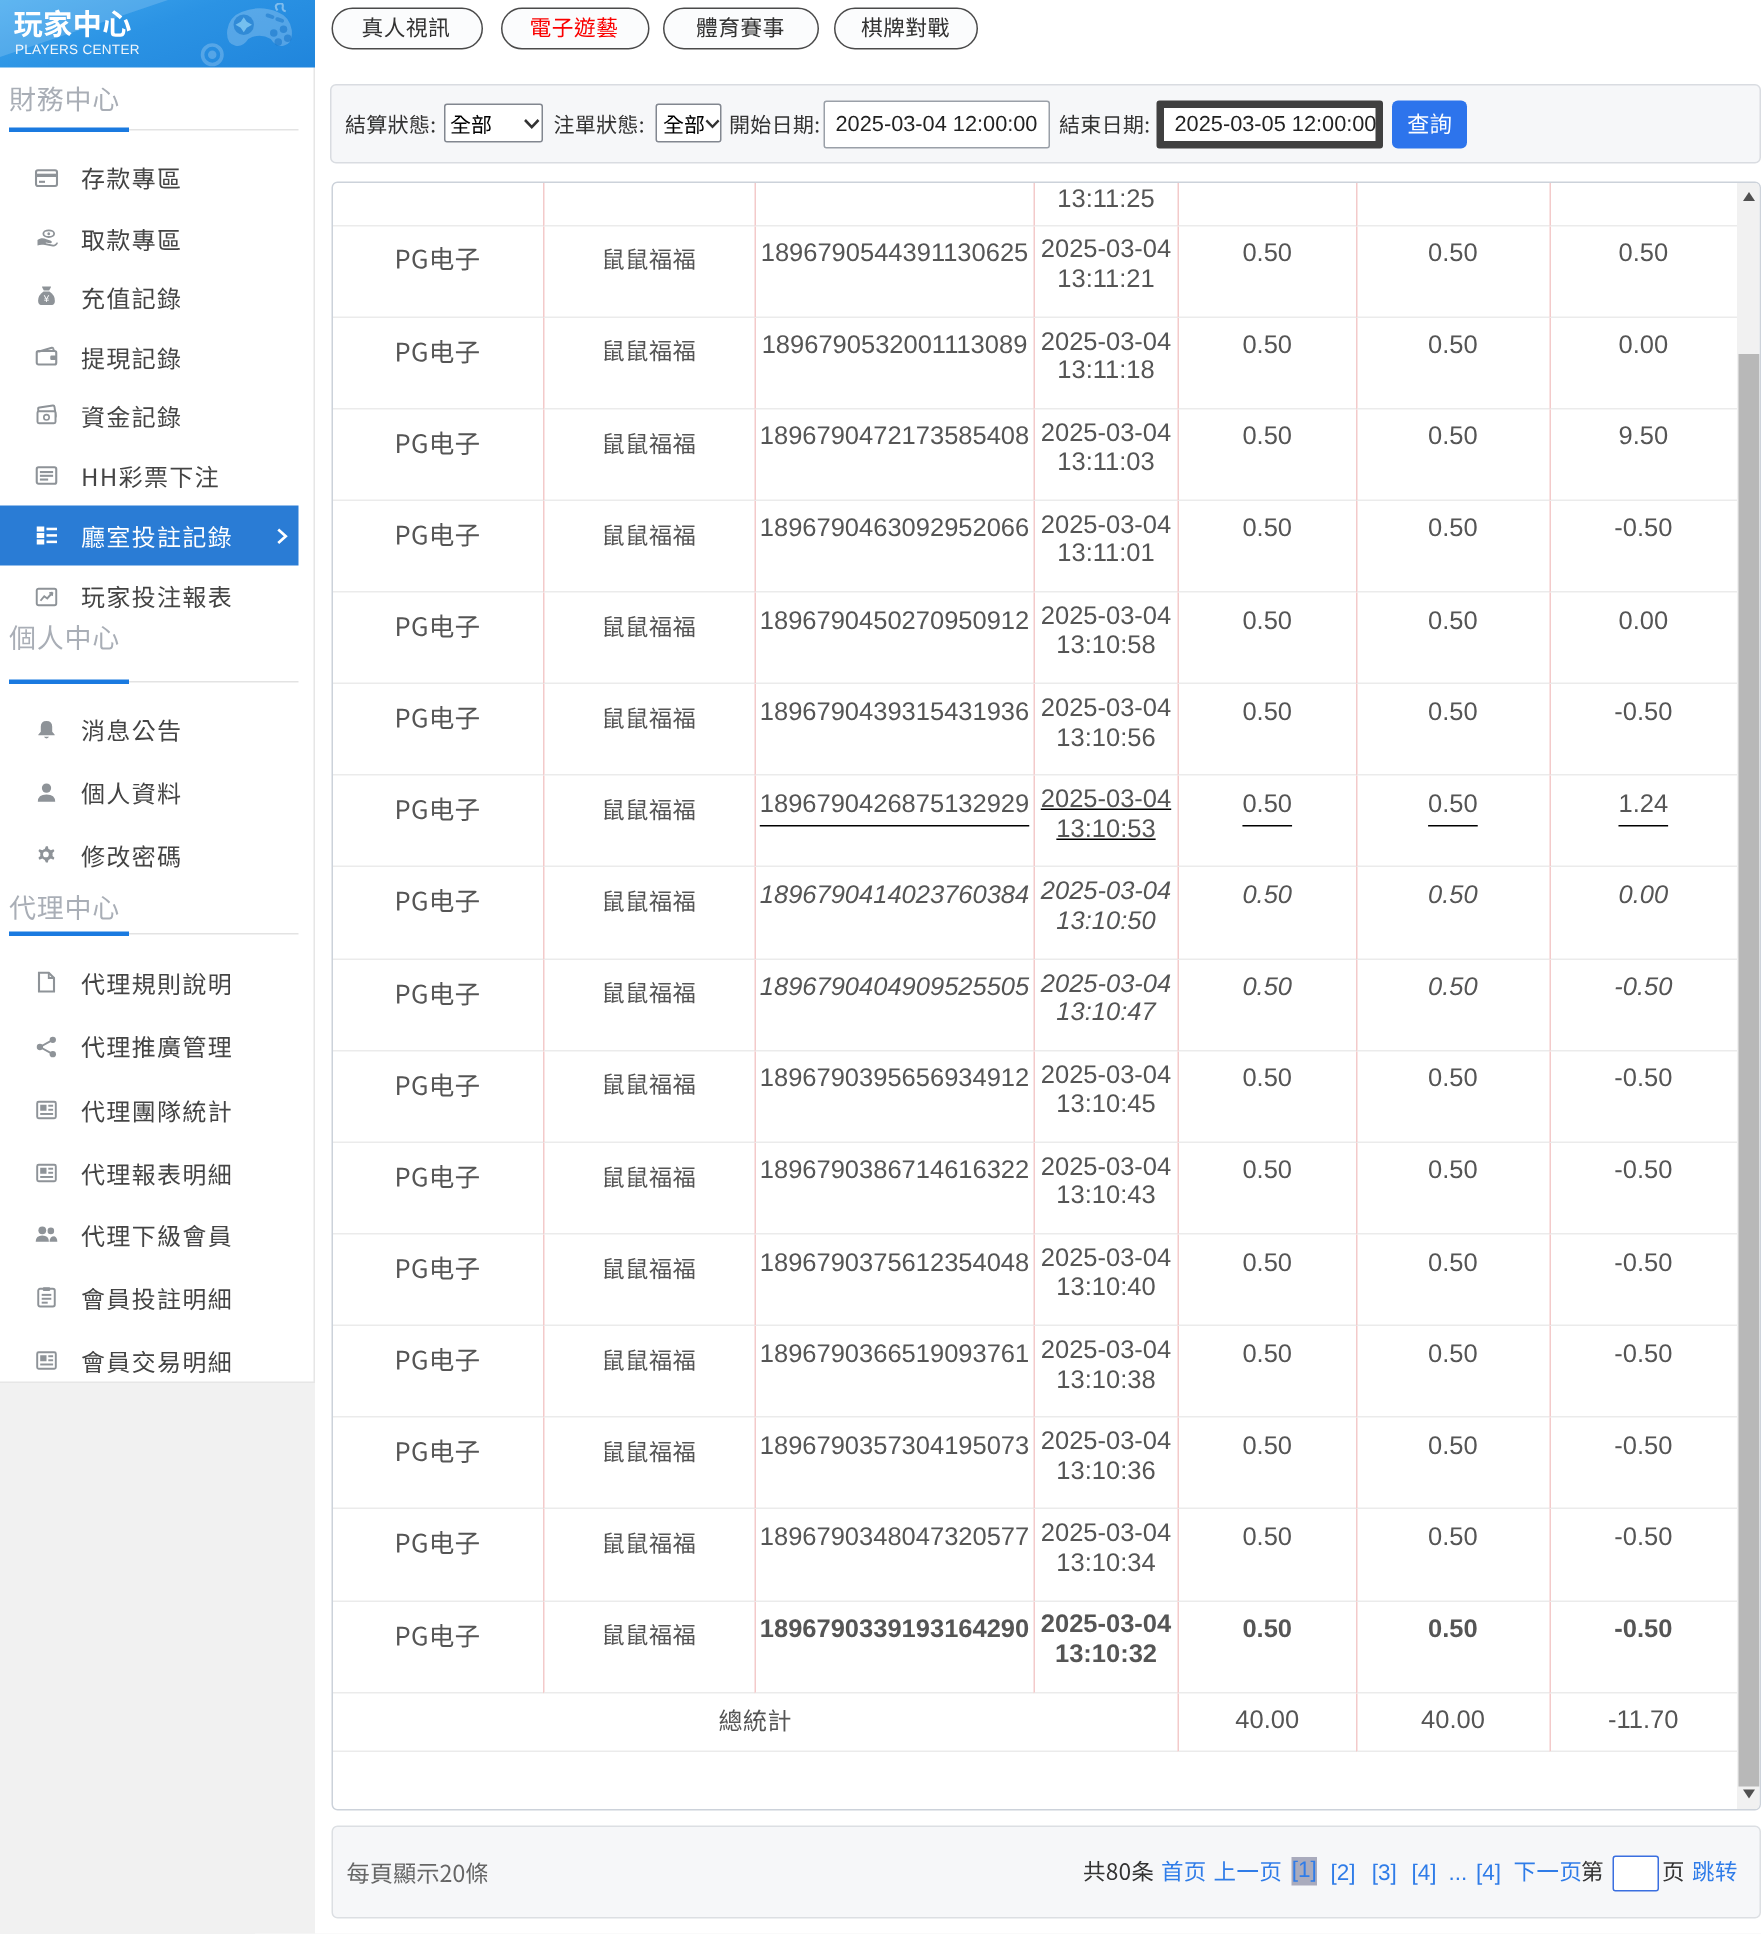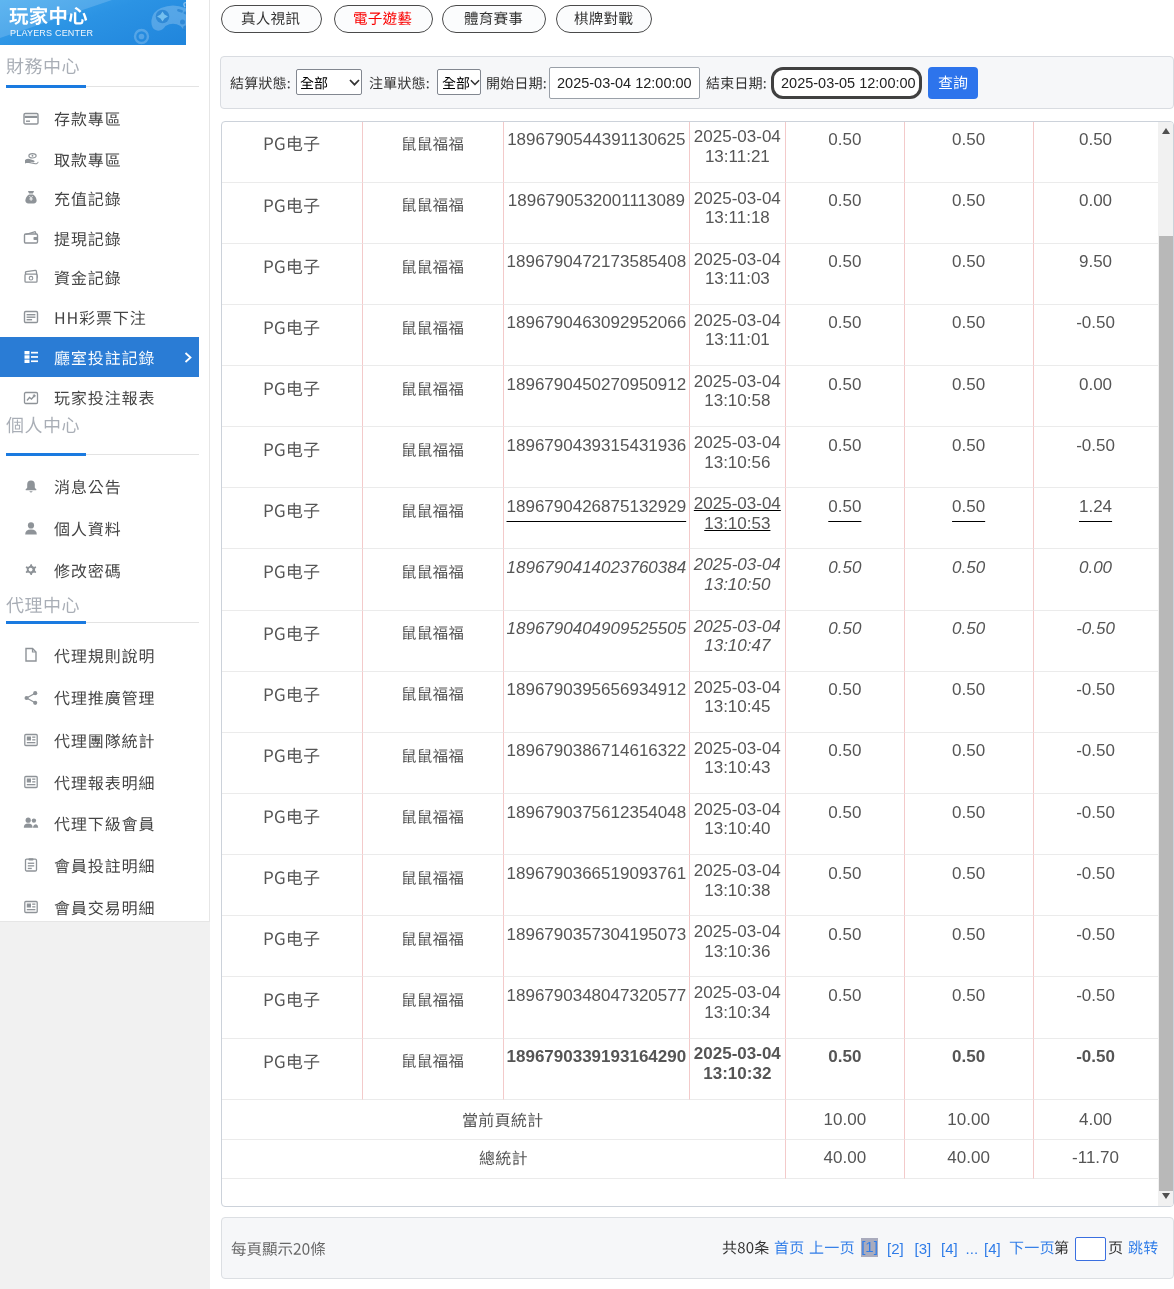--- a/index.html
+++ b/index.html
@@ -117,21 +117,21 @@
       <path id="r9996" d="M227 -373H776V-312H227ZM227 -210H776V-150H227ZM227 -44H779V23H227ZM54 -702H949V-632H54ZM168 -539H833V80H755V-472H243V80H168ZM463 -666 555 -659Q541 -615 524 -570Q508 -526 494 -494L422 -505Q430 -528 438 -556Q446 -585 452 -614Q459 -643 463 -666ZM702 -842 785 -820Q757 -780 726 -740Q695 -700 669 -671L604 -693Q621 -714 639 -740Q657 -766 674 -792Q690 -819 702 -842ZM228 -815 294 -844Q322 -817 348 -784Q375 -750 389 -725L320 -689Q307 -715 280 -750Q254 -786 228 -815Z"></path>
       <path id="r9875" d="M74 -785H935V-715H74ZM459 -749 544 -736Q525 -691 503 -644Q481 -597 461 -564L395 -577Q407 -601 419 -632Q431 -662 442 -693Q453 -724 459 -749ZM464 -462H541V-280Q541 -239 532 -198Q522 -157 496 -118Q470 -80 421 -44Q372 -8 292 23Q213 54 96 80Q92 72 84 61Q76 50 68 38Q59 26 50 19Q162 -3 236 -30Q311 -57 356 -88Q402 -119 426 -151Q449 -183 456 -216Q464 -249 464 -281ZM545 -110 589 -161Q632 -142 680 -119Q727 -96 774 -71Q821 -46 862 -22Q903 3 932 23L885 83Q858 62 818 37Q778 12 731 -14Q684 -40 636 -65Q589 -90 545 -110ZM171 -595H839V-130H760V-525H248V-128H171Z"></path>
       <path id="r4e0a" d="M470 -516H881V-441H470ZM51 -43H950V32H51ZM427 -825H506V-3H427Z"></path>
       <path id="r4e00" d="M44 -431H960V-349H44Z"></path>
       <path id="r7b2c" d="M199 -401H795V-494H131V-558H868V-337H199ZM168 -401H239Q235 -364 229 -324Q223 -283 217 -246Q211 -208 205 -180H131Q139 -210 146 -248Q152 -286 158 -326Q164 -365 168 -401ZM183 -244H847V-180H164ZM827 -244H902Q902 -244 902 -233Q901 -222 900 -214Q889 -109 878 -58Q867 -7 847 12Q834 25 820 30Q805 36 783 37Q765 38 730 38Q696 38 657 36Q656 20 650 0Q645 -19 636 -33Q673 -29 705 -28Q737 -27 750 -28Q763 -28 772 -30Q780 -31 786 -36Q799 -49 808 -94Q818 -138 827 -235ZM457 -541H531V80H457ZM437 -226 496 -200Q453 -140 391 -86Q329 -32 258 10Q188 53 119 81Q114 72 106 60Q97 49 88 38Q78 28 70 22Q139 -1 209 -40Q279 -78 338 -126Q398 -174 437 -226ZM177 -768H494V-708H177ZM589 -768H956V-708H589ZM196 -848 263 -829Q244 -782 218 -736Q191 -689 160 -648Q130 -608 99 -577Q93 -584 84 -594Q74 -603 64 -612Q54 -622 45 -628Q92 -669 132 -727Q172 -785 196 -848ZM608 -847 677 -830Q655 -768 618 -711Q581 -654 539 -615Q533 -621 523 -630Q513 -638 502 -646Q491 -655 482 -660Q523 -695 556 -744Q590 -793 608 -847ZM248 -678 295 -716Q321 -694 350 -666Q379 -638 395 -617L345 -575Q330 -596 302 -626Q274 -655 248 -678ZM685 -672 734 -712Q761 -691 791 -664Q821 -638 839 -618L788 -573Q771 -594 742 -622Q712 -650 685 -672Z"></path>
       <path id="r8df3" d="M89 -404H145V-38H89ZM150 -725V-547H311V-725ZM87 -789H376V-483H87ZM209 -509H272V-57H209ZM35 -52Q80 -62 138 -76Q197 -90 263 -106Q329 -123 395 -140L404 -75Q311 -51 218 -26Q125 -2 52 18ZM245 -357H380V-290H245ZM701 -841H772V-48Q772 -20 777 -12Q782 -4 799 -4Q805 -4 822 -4Q838 -4 856 -4Q873 -4 879 -4Q894 -4 899 -28Q904 -51 906 -119Q918 -110 936 -101Q954 -92 969 -89Q964 -5 947 30Q930 65 884 65Q878 65 864 65Q851 65 836 65Q820 65 807 65Q794 65 788 65Q754 65 735 56Q716 46 708 22Q701 -3 701 -48ZM390 -681 448 -707Q470 -674 489 -636Q508 -598 522 -561Q535 -524 542 -494L478 -465Q473 -496 460 -534Q447 -571 428 -610Q410 -648 390 -681ZM359 -236Q397 -258 450 -292Q504 -325 560 -362L580 -307Q534 -270 488 -235Q442 -200 401 -168ZM883 -715 953 -680Q934 -644 912 -604Q890 -564 868 -526Q846 -488 826 -460L772 -488Q791 -518 812 -558Q832 -598 852 -639Q871 -680 883 -715ZM739 -343 787 -390Q818 -366 852 -337Q887 -308 918 -280Q949 -252 968 -231L918 -178Q900 -200 870 -229Q839 -258 805 -288Q771 -318 739 -343ZM546 -841H615V-417Q615 -350 608 -280Q602 -209 582 -142Q561 -74 518 -16Q475 41 401 82Q396 74 388 64Q380 54 370 44Q361 33 353 27Q422 -7 462 -58Q502 -109 520 -170Q537 -231 542 -294Q546 -358 546 -417Z"></path>
       <path id="s8f6c" d="M46 -723H417V-653H46ZM243 -567H315V76H243ZM40 -167Q91 -175 158 -186Q224 -197 298 -210Q372 -223 447 -236L450 -171Q346 -150 242 -130Q137 -109 56 -94ZM81 -332Q79 -339 76 -352Q72 -364 67 -376Q62 -389 58 -398Q71 -401 82 -424Q94 -446 107 -478Q114 -495 127 -532Q140 -568 155 -618Q170 -668 184 -726Q198 -783 206 -840L280 -825Q262 -744 238 -662Q213 -581 184 -506Q155 -432 125 -373V-371Q125 -371 118 -367Q112 -363 103 -356Q94 -350 88 -344Q81 -337 81 -332ZM81 -332V-394L122 -414H418V-346H154Q128 -346 108 -342Q87 -338 81 -332ZM563 -348H862V-278H563ZM844 -348H856L868 -353L921 -327Q893 -286 858 -237Q824 -188 787 -138Q750 -89 714 -45L650 -74Q684 -117 720 -167Q757 -217 790 -262Q823 -308 844 -340ZM531 -131 579 -179Q631 -149 684 -114Q737 -78 784 -42Q830 -6 860 23L810 81Q781 51 735 14Q689 -24 636 -62Q582 -101 531 -131ZM675 -840 750 -830Q733 -763 713 -688Q693 -614 672 -538Q650 -463 630 -396Q611 -328 594 -278H513Q532 -331 554 -400Q576 -470 598 -546Q620 -623 640 -698Q660 -774 675 -840ZM465 -723H923V-653H465ZM426 -535H959V-464H426Z"></path>
     </defs>
   </svg>
 <div class="abs" style="left:0;top:0;width:210px;height:922px;background:#fff;border-right:1px solid #e6e6e6;border-bottom:1px solid #e6e6e6;">
-    <div class="abs" style="left:0;top:0;width:186px;height:45px;background:linear-gradient(160deg,#41a8ee 0%,#2b93e4 45%,#2085dc 100%);overflow:hidden;">
+    <div class="abs" style="left:0;top:0;width:210px;height:45px;background:linear-gradient(160deg,#41a8ee 0%,#2b93e4 45%,#2085dc 100%);overflow:hidden;">
       <div class="abs" style="left:0;top:0;width:112px;height:38px;background:rgba(255,255,255,0.16);clip-path:polygon(0 0,112px 0,0 38px);"></div>
       <svg class="abs" style="left:149px;top:2px;width:48px;height:33px" viewBox="0 0 48 33">
         <path d="M12 6 Q24 1 36 6 Q44 9 45.5 18 Q46.5 27 40 28.5 Q35 29.5 31.5 24 Q24 19.5 16.5 24 Q13 29.5 8 28.5 Q1.5 27 2.5 18 Q4 9 12 6 Z" fill="#ffffff" opacity="0.22"></path>
         <circle cx="13.5" cy="14.5" r="6.8" fill="#1272c8" opacity="0.55"></circle>
         <path d="M13.5 9.5 L15.5 12.5 L19 14.5 L15.5 16.5 L13.5 19.5 L11.5 16.5 L8 14.5 L11.5 12.5 Z" fill="#7cc4f2" opacity="0.9"></path>
         <rect x="28" y="7.5" width="6" height="2.6" rx="1.3" fill="#1272c8" opacity="0.5" transform="rotate(18 31 8.8)"></rect>
         <rect x="34.5" y="10" width="6" height="2.6" rx="1.3" fill="#1272c8" opacity="0.5" transform="rotate(18 37.5 11.3)"></rect>
         <circle cx="33.5" cy="20" r="2.5" fill="#1272c8" opacity="0.55"></circle>
         <circle cx="40" cy="17.5" r="2.5" fill="#1272c8" opacity="0.55"></circle>
         <circle cx="36.5" cy="26" r="2.5" fill="#1272c8" opacity="0.55"></circle>
@@ -479,39 +479,50 @@
         <use href="#r3a" x="4057"></use>
       </svg></div>
     <div class="abs" style="left:339px;top:66.7px;width:151px;height:32.5px;background:#fff;border:1px solid #9aa0a8;border-radius:2px;font-size:14.5px;color:#222;white-space:nowrap;display:flex;align-items:center;padding-left:7px;">2025-03-04 12:00:00</div>
     <div style="position:absolute;left:496px;top:75.9px;line-height:0"><svg class="cj" style="width:60.9px;height:14px;fill:#333;" viewBox="0 -880 4349 1000" preserveAspectRatio="xMinYMin meet">
         <use href="#r7d50" x="0"></use>
         <use href="#r675f" x="1014"></use>
         <use href="#r65e5" x="2029"></use>
         <use href="#r671f" x="3043"></use>
         <use href="#r3a" x="4057"></use>
       </svg></div>
-    <div class="abs" style="left:561px;top:66.7px;width:151px;height:32.5px;background:#fff;border:3px solid #404040;border-radius:12px;font-size:14.5px;color:#222;white-space:nowrap;display:flex;align-items:center;padding-left:7px;">2025-03-05 12:00:00</div>
+    <div class="abs" style="left:561px;top:66.7px;width:151px;height:32.5px;background:#fff;border:5px solid #404040;border-radius:2px;font-size:14.5px;color:#222;white-space:nowrap;display:flex;align-items:center;padding-left:7px;">2025-03-05 12:00:00</div>
     <div class="abs" style="left:717.5px;top:67px;width:50px;height:31.5px;background:#2d74ec;border-radius:4px;display:flex;align-items:center;justify-content:center;">
       <svg class="cj" style="width:30.0px;height:15px;fill:#fff;" viewBox="0 -880 2000 1000" preserveAspectRatio="xMinYMin meet">
         <use href="#r67e5" x="0"></use>
         <use href="#r8a62" x="1000"></use>
       </svg>
     </div>
     <div class="abs" style="left:10.5px;top:120.5px;width:953.5px;height:1086px;background:#fff;border:1px solid #ccd2da;border-radius:4px;overflow:hidden;">
       <table class="grid">
         <colgroup>
           <col style="width:140.5px">
           <col style="width:141px">
           <col style="width:185.7px">
           <col style="width:96.3px">
           <col style="width:118.7px">
           <col style="width:128.9px">
           <col style="width:124.9px">
         </colgroup>
         <tbody>
+          <tr style="height:26.4px;">
+            <td></td>
+            <td class="vb"></td>
+            <td class="vb"></td>
+            <td class="vb">
+              <div style="margin-top:1px">13:11:25</div>
+            </td>
+            <td class="vb"></td>
+            <td class="vb"></td>
+            <td class="vb"></td>
+          </tr>
           <tr style="height:61.15px;">
             <td><svg class="cj" style="width:57.3px;height:17px;fill:#555;position:relative;top:-1.6px;" viewBox="0 -880 3369 1000" preserveAspectRatio="xMinYMin meet">
                 <use href="#r50" x="0"></use>
                 <use href="#r47" x="645"></use>
                 <use href="#r7535" x="1346"></use>
                 <use href="#r5b50" x="2357"></use>
               </svg></td>
             <td class="vb"><svg class="cj" style="width:63.2px;height:15.5px;fill:#555;position:relative;top:-1.6px;" viewBox="0 -880 4077 1000" preserveAspectRatio="xMinYMin meet">
                 <use href="#r9f20" x="0"></use>
                 <use href="#r9f20" x="1019"></use>
@@ -833,32 +844,20 @@
                 <use href="#r798f" x="2039"></use>
                 <use href="#r798f" x="3058"></use>
               </svg></td>
             <td class="vb"><span class="num">1896790339193164290</span></td>
             <td class="vb">
               <div style="line-height:19.5px;position:relative;top:-1.2px">2025-03-04<br>13:10:32</div>
             </td>
             <td class="vb"><span class="amt">0.50</span></td>
             <td class="vb"><span class="amt">0.50</span></td>
             <td class="vb"><span class="amt">-0.50</span></td>
-          </tr>
-          <tr style="height:40px;">
-            <td colspan="4" style="vertical-align:bottom;padding-bottom:5.5px"><svg class="cj" style="width:81.5px;height:16px;fill:#555;" viewBox="0 -880 5094 1000" preserveAspectRatio="xMinYMin meet">
-                <use href="#r7576" x="0"></use>
-                <use href="#r524d" x="1019"></use>
-                <use href="#r9801" x="2038"></use>
-                <use href="#r7d71" x="3056"></use>
-                <use href="#r8a08" x="4075"></use>
-              </svg></td>
-            <td class="vb sb1"><i>10.00</i></td>
-            <td class="vb sb1"><i>10.00</i></td>
-            <td class="vb sb1"><i>4.00</i></td>
           </tr>
           <tr style="height:39.2px;">
             <td colspan="4" style="vertical-align:bottom;padding-bottom:7.3px"><svg class="cj" style="width:48.9px;height:16px;fill:#555;" viewBox="0 -880 3056 1000" preserveAspectRatio="xMinYMin meet">
                 <use href="#r7e3d" x="0"></use>
                 <use href="#r7d71" x="1019"></use>
                 <use href="#r8a08" x="2038"></use>
               </svg></td>
             <td class="vb sb2"><i>40.00</i></td>
             <td class="vb sb2"><i>40.00</i></td>
             <td class="vb sb2"><i>-11.70</i></td>

